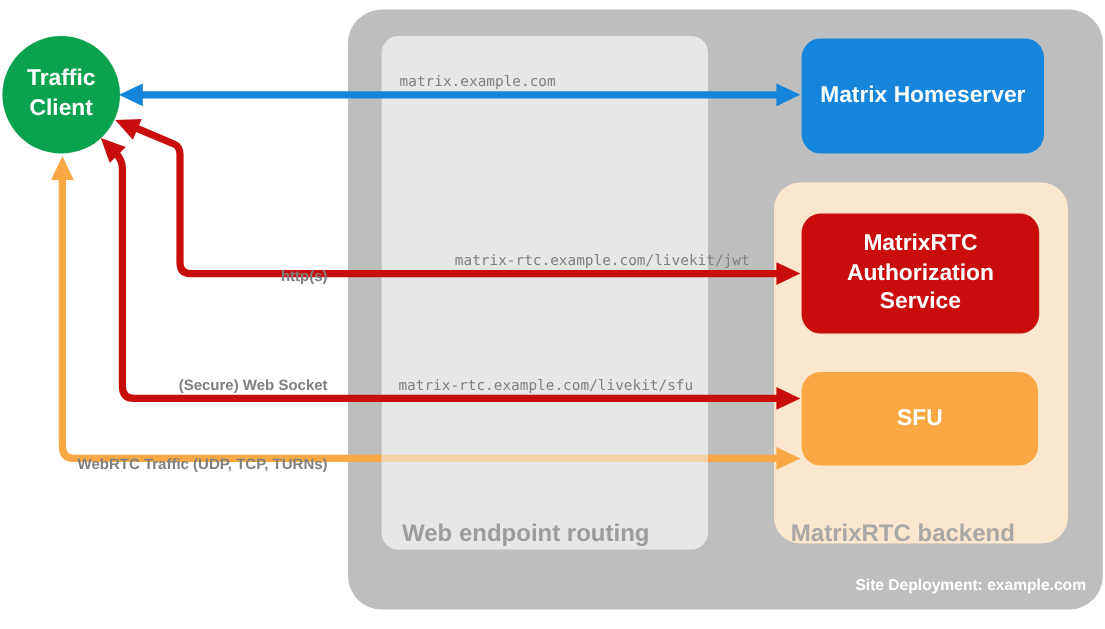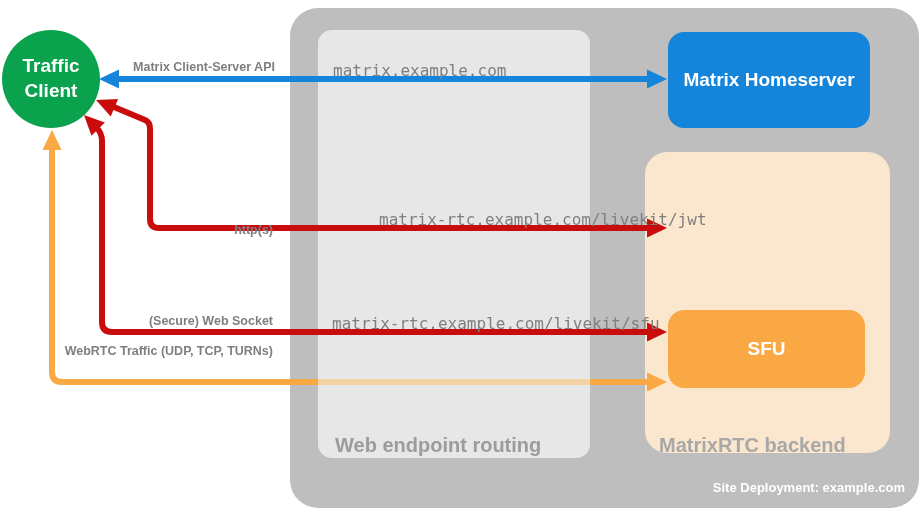--- a/index.html
+++ b/index.html
@@ -20,34 +20,34 @@
   #node-homeserver{left:668px;top:32px;width:202px;height:96px;border-radius:16px;background:var(--blue,#1485DB);}
   #node-auth{left:668px;top:178px;width:198px;height:100px;border-radius:16px;background:var(--red,#C90D0D);padding:0 24px;box-sizing:border-box;}
   #node-sfu{left:668px;top:310px;width:197px;height:78px;border-radius:16px;background:var(--orange,#FAA843);}
 
   .arrow-label{
     position:absolute;z-index:6;color:var(--label-gray,#7F7F7F);
     font-size:12.5px;font-weight:bold;white-space:nowrap;
   }
   .endpoint-label{
     position:absolute;z-index:6;color:var(--label-gray,#7F7F7F);
-    font-family:"DejaVu Sans Mono",monospace;font-size:16px;white-space:nowrap;text-align:center;
+    font-family:"DejaVu Sans Mono",monospace;font-size:12px;white-space:nowrap;text-align:center;
   }
   .caption{
     position:absolute;z-index:6;font-weight:bold;font-size:20px;white-space:nowrap;
     color:var(--caption-gray,#9C9C9C);
   }
   #caption-routing{left:335px;top:434px;}
   #caption-backend{left:659px;top:434px;color:#A8A8A8;}
   #caption-site{right:16px;top:480px;font-size:13px;color:#FFFFFF;}
 
   #lbl-csapi{left:119px;top:60px;width:170px;text-align:center;}
   #lbl-http{right:648px;top:223px;}
   #lbl-ws{right:648px;top:314px;}
-  #lbl-webrtc{right:648px;top:344px;}
+  #lbl-webrtc{right:648px;top:380px;}
 
   #ep-homeserver{left:333px;top:61px;}
   #ep-jwt{left:332px;top:210px;padding-left:47px;}
   #ep-sfu{left:332px;top:314px;}
 
   #arrows{position:absolute;left:0;top:0;z-index:5;pointer-events:none;}
 </style>
 </head>
 <body>
 
@@ -55,20 +55,23 @@
 
   <div class="panel" id="site-box"></div>
   <div class="panel" id="routing-panel"></div>
   <div class="panel" id="backend-panel"></div>
 
   <div class="node" id="node-client">
     <span>Traffic Client</span>
   </div>
   <div class="node" id="node-homeserver">
     <span>Matrix Homeserver</span>
+  </div>
+  <div class="node" id="node-auth">
+    <span>MatrixRTC Authorization Service</span>
   </div>
   <div class="node" id="node-sfu">
     <span>SFU</span>
   </div>
 
   <svg id="arrows" width="921" height="524" viewBox="0 0 921 524">
 
     <g>
       <line x1="114" y1="79" x2="652" y2="79" stroke="var(--blue,#1485DB)" stroke-width="6"></line>
       <polygon points="0,0 -20,-9.5 -20,9.5" fill="var(--blue,#1485DB)" transform="translate(99,79) rotate(180)"></polygon>
@@ -89,21 +92,20 @@
 
     <g>
       <path d="M 52,147 V 372 Q 52,382 62,382 H 318" fill="none" stroke="var(--orange,#FAA843)" stroke-width="6" stroke-linejoin="round"></path>
       <line x1="318" y1="382" x2="590" y2="382" stroke="var(--orange-faded,#F3D3A5)" stroke-width="6"></line>
       <line x1="590" y1="382" x2="652" y2="382" stroke="var(--orange,#FAA843)" stroke-width="6"></line>
       <polygon points="0,0 -20,-9.5 -20,9.5" fill="var(--orange,#FAA843)" transform="translate(52,130) rotate(-90)"></polygon>
       <polygon points="0,0 -20,-9.5 -20,9.5" fill="var(--orange,#FAA843)" transform="translate(667,382)"></polygon>
     </g>
   </svg>
 
-  <div class="arrow-label" id="lbl-csapi">Matrix Client-Server API</div>
   <div class="arrow-label" id="lbl-http">http(s)</div>
   <div class="arrow-label" id="lbl-ws">(Secure) Web Socket</div>
   <div class="arrow-label" id="lbl-webrtc">WebRTC Traffic (UDP, TCP, TURNs)</div>
 
   <div class="endpoint-label" id="ep-homeserver">matrix.example.com</div>
   <div class="endpoint-label" id="ep-jwt">matrix-rtc.example.com/livekit/jwt</div>
   <div class="endpoint-label" id="ep-sfu">matrix-rtc.example.com/livekit/sfu</div>
 
   <div class="caption" id="caption-routing">Web endpoint routing</div>
   <div class="caption" id="caption-backend">MatrixRTC backend</div>

